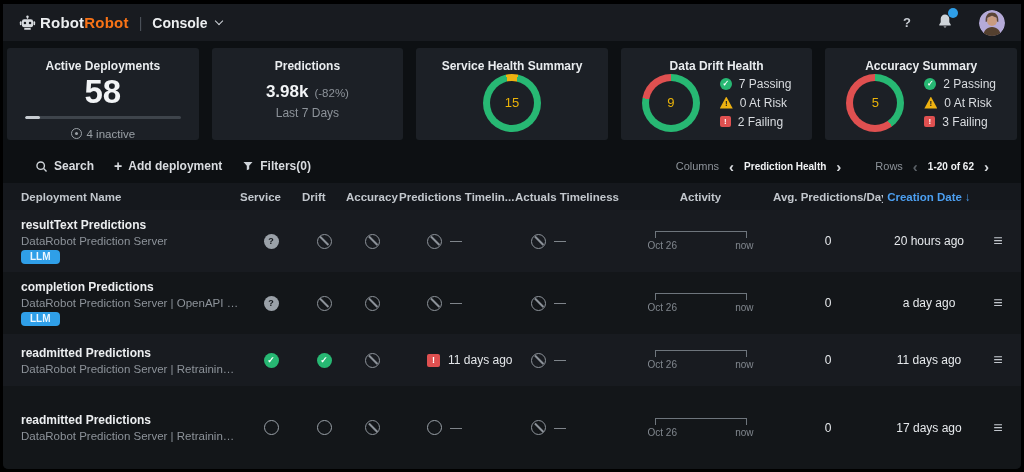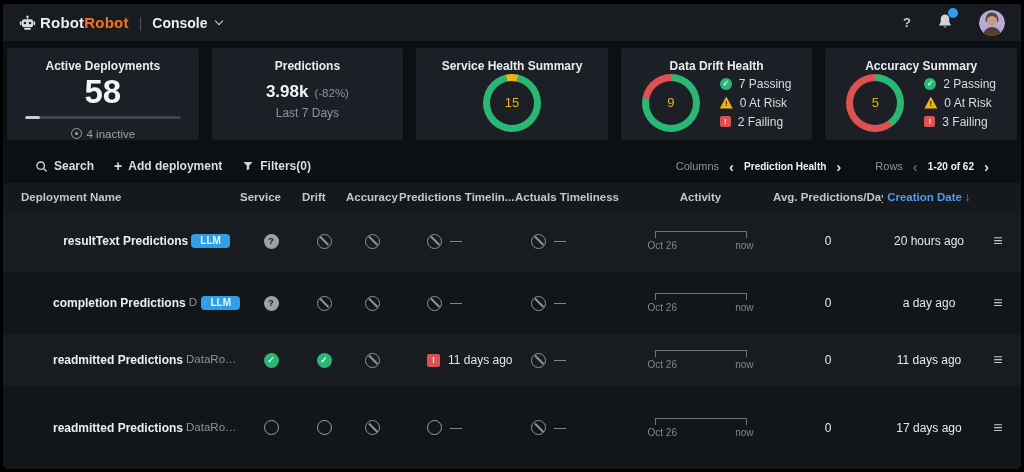--- a/index.html
+++ b/index.html
@@ -82,21 +82,21 @@
   .th-name { padding-left: 18px; }
   .th-center { text-align: center; }
   .th-sort { color: #4c9ff0; cursor: pointer; }
   .rows { flex: 1; display: flex; flex-direction: column; overflow: hidden; }
   .row { flex: none; }
   .row:nth-child(odd) { background: #181b20; }
   .row:nth-child(even) { background: #131619; }
   .row-tall { height: 62px; }
   .row-short { height: 52px; }
   .row-last { flex: 1; }
-  .name-cell { padding-left: 18px; display: flex; flex-direction: row; justify-content: center; gap: 3px; margin-left: 32px; }
+  .name-cell { padding-left: 18px; display: flex; flex-direction: column; justify-content: center; gap: 3px; }
   .dep-name { color: #eceef0; font-size: 12px; font-weight: bold; white-space: nowrap; }
   .dep-sub { color: #8d939a; font-size: 11.5px; white-space: nowrap; overflow: hidden; text-overflow: ellipsis; max-width: 225px; }
   .llm-badge { align-self: flex-start; background: #2f9fe8; color: #eaf6ff; font-size: 10px; font-weight: bold;
     padding: 1px 9px 2px; border-radius: 4px; }
   .llm-badge:empty { display: none; }
   .icon-cell { display: flex; justify-content: center; }
   .pair-cell { display: flex; align-items: center; gap: 8px; padding-left: 28px; font-size: 12px; color: #8d939a; }
   .pair-cell.actuals { padding-left: 16px; }
   .pair-cell .pair-text { color: #8d939a; }
   .pair-cell.alert .pair-text { color: #e3e6e9; }
@@ -292,20 +292,21 @@
     <span class="th th-center">Avg. Predictions/Day</span>
     <span class="th th-center th-sort"><span>Creation Date</span> <span>↓</span></span>
     <span class="th"></span>
   </div>
 
   <div class="rows">
 
     <div class="row row-tall tbl-grid">
       <div class="name-cell">
         <span class="dep-name">resultText Predictions</span>
+        <span class="dep-sub">DataRobot Prediction Server</span>
         <span class="llm-badge">LLM</span>
       </div>
       <div class="icon-cell">
           <span class="st st-unknown">?</span>
         </div>
       <div class="icon-cell">
           <span class="st st-disabled"></span>
         </div>
       <div class="icon-cell">
           <span class="st st-disabled"></span>

